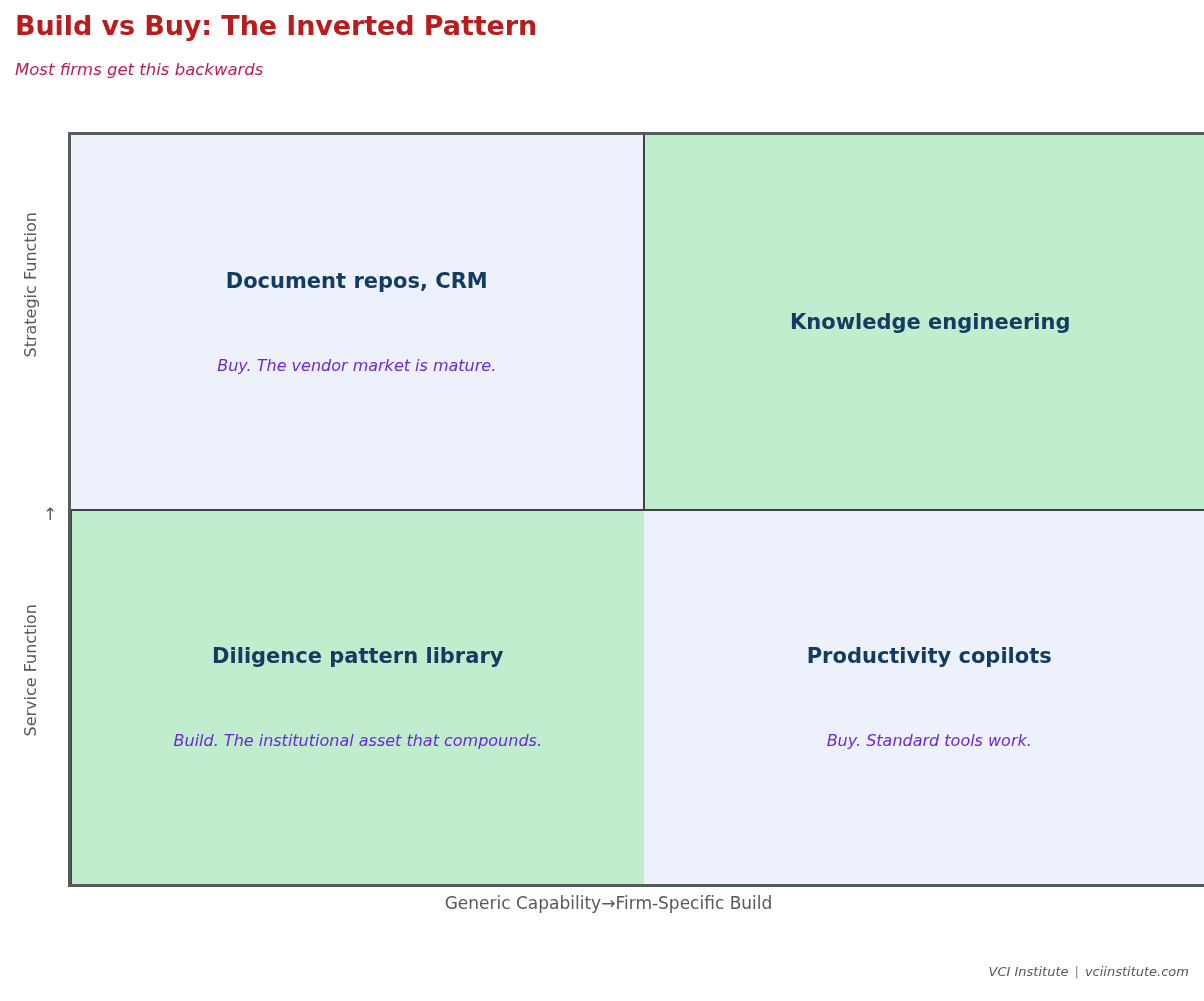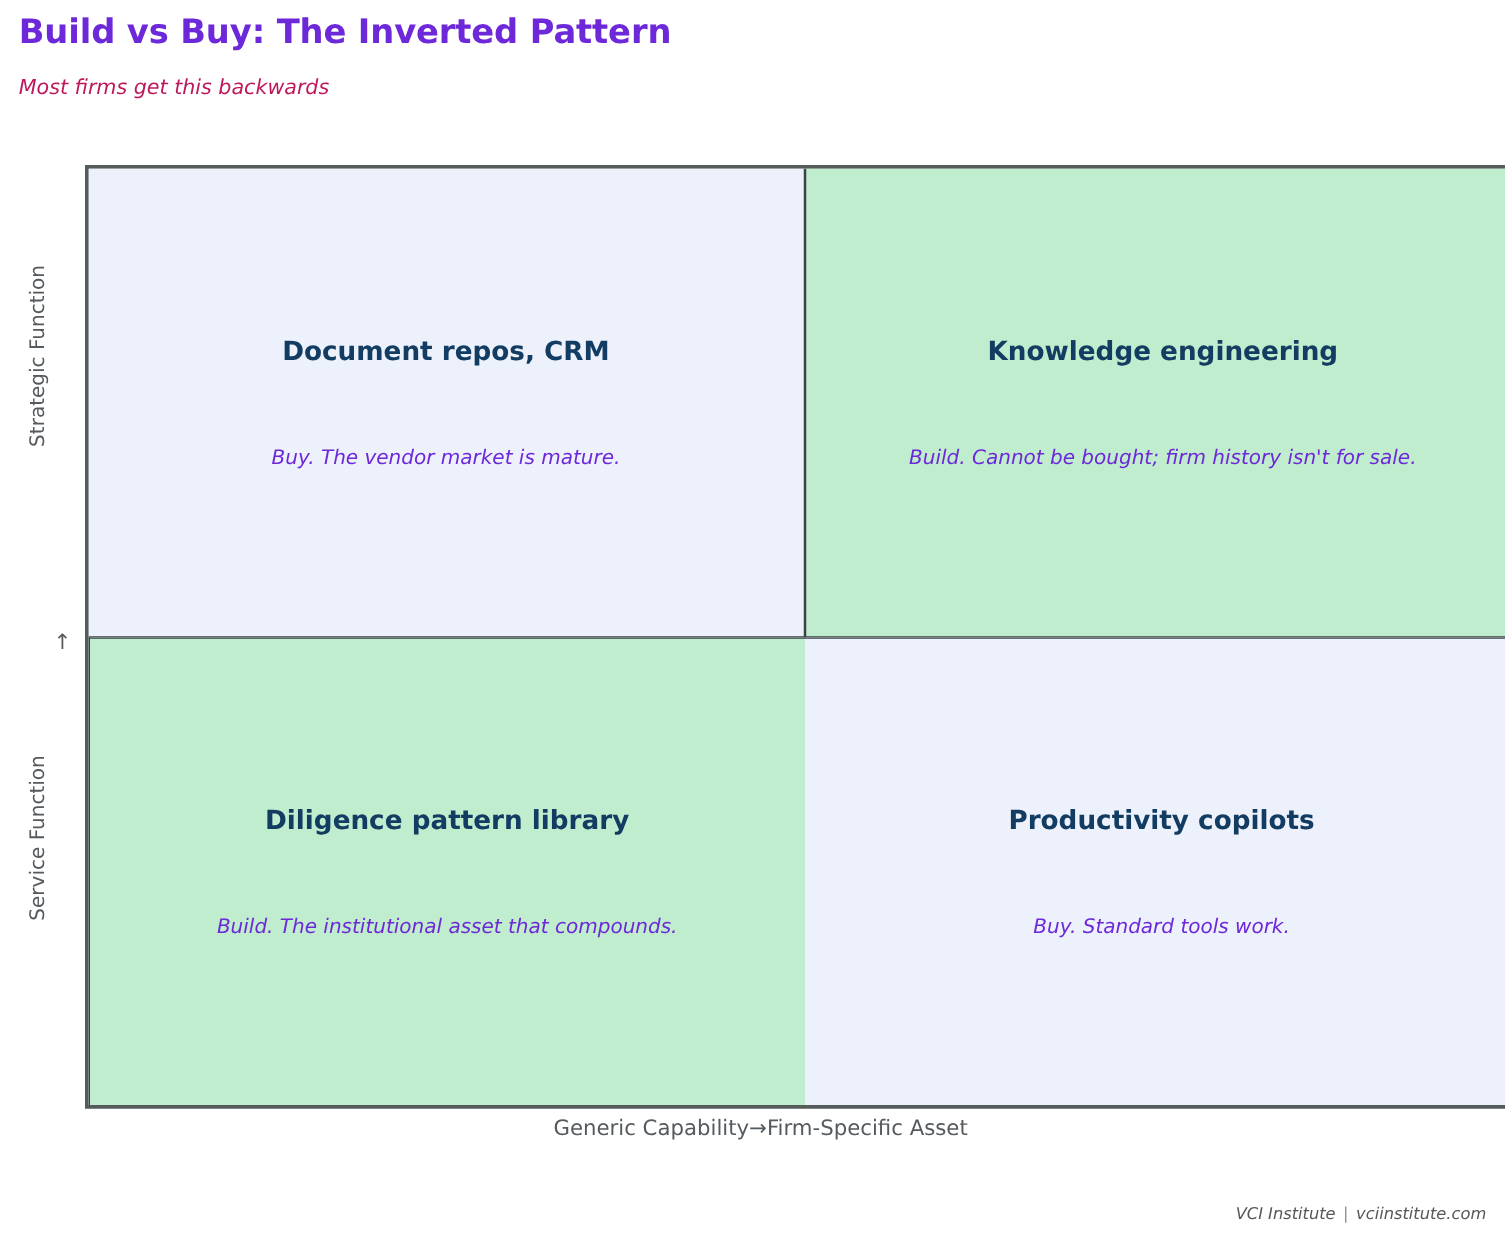--- a/index.html
+++ b/index.html
@@ -15,21 +15,21 @@
     overflow: hidden;
   }
 
   
   #page-title {
     position: absolute;
     left: 15px;
     top: 10px;
     font-size: 27px;
     font-weight: bold;
-    color: #6d28d9;
+    color: #b91c1c;
     letter-spacing: -0.1px;
     white-space: nowrap;
   }
   #page-subtitle {
     position: absolute;
     left: 15px;
     top: 60px;
     font-size: 16.5px;
     font-style: italic;
     color: #be185d;
@@ -152,36 +152,35 @@
 
 <div id="matrix">
 
   <div class="quad blue tl">
     <div class="quad-title">Document repos, CRM</div>
     <div class="quad-desc">Buy. The vendor market is mature.</div>
   </div>
 
   <div class="quad green tr">
     <div class="quad-title">Knowledge engineering</div>
-    <div class="quad-desc">Build. Cannot be bought; firm history isn't for sale.</div>
   </div>
 
   <div class="quad green br">
     <div class="quad-title">Diligence pattern library</div>
     <div class="quad-desc">Build. The institutional asset that compounds.</div>
   </div>
 
   <div class="quad blue bl">
     <div class="quad-title">Productivity copilots</div>
     <div class="quad-desc">Buy. Standard tools work.</div>
   </div>
 
 </div>
 
 <div id="x-axis">
   <span>Generic Capability</span>
   <span id="x-axis-arrow">→</span>
-  <span>Firm-Specific Asset</span>
+  <span>Firm-Specific Build</span>
 </div>
 
 <div id="footer">
   <span>VCI Institute</span><span class="sep">|</span><span>vciinstitute.com</span>
 </div>
 
 </body></html>

